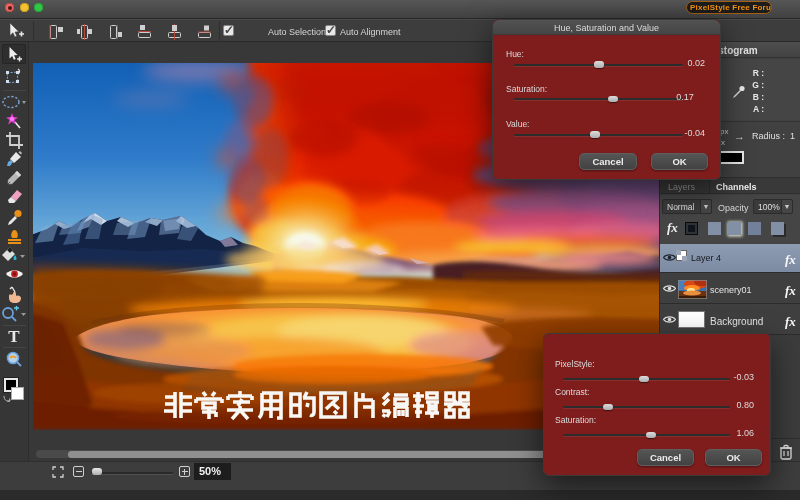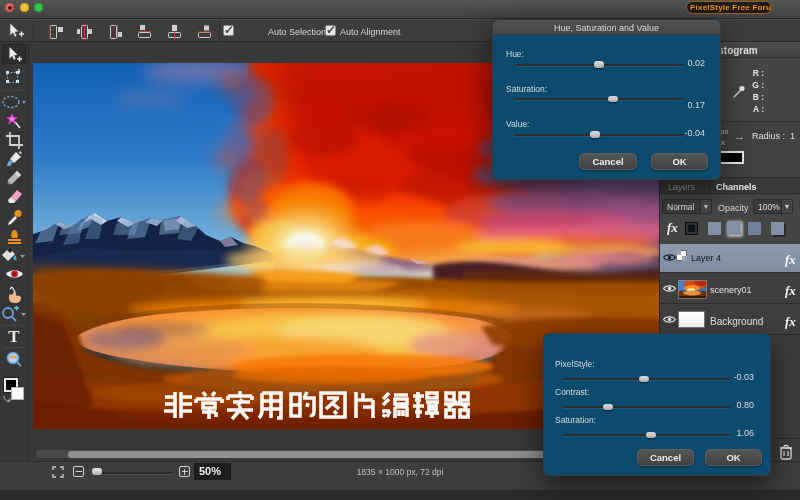--- a/index.html
+++ b/index.html
@@ -10,21 +10,21 @@
 #pill{position:absolute;left:686px;top:1px;width:86px;height:13px;background:#1c1c1c;border:1px solid #a65e10;border-radius:7px;color:#f5920c;font-size:8px;font-weight:bold;text-align:right;line-height:12px;white-space:nowrap;letter-spacing:0.2px;}
 #toolbar{position:absolute;left:0;top:19px;width:800px;height:23px;background:#3d3d3d;border-top:1px solid #4a4a4a;border-bottom:1px solid #2a2a2a;}
 #lefttools{position:absolute;left:0;top:42px;width:29px;height:419px;background:#363636;border-right:1px solid #2d2d2d;}
 #canvas{position:absolute;left:29px;top:42px;width:771px;height:419px;background:#383838;}
 #photo{position:absolute;left:33px;top:63px;width:626px;height:367px;filter:saturate(1.15) contrast(1.06) brightness(0.97);}
 #hscroll{position:absolute;left:36px;top:450px;width:737px;height:8px;border-radius:4px;background:#4a4a4a;}
 #hthumb{position:absolute;left:32px;top:1px;width:703px;height:7px;border-radius:3.5px;background:#909090;}
 #rightpanel{position:absolute;left:659px;top:42px;width:141px;height:434px;background:#414141;border-left:1px solid #2b2b2b;}
 #statusbar{position:absolute;left:0;top:461px;width:800px;height:29px;background:#3d3d3d;border-top:1px solid #2e2e2e;}
 #bottomstrip{position:absolute;left:0;top:490px;width:800px;height:10px;background:#2b2b2b;}
-.dlg{position:absolute;background:#0c4a6e;border-radius:6px;box-shadow:0 10px 30px rgba(0,0,0,0.55);border:1px solid #3a3a3a;text-decoration:underline;}
+.dlg{position:absolute;background:#7f1d1d;border-radius:6px;box-shadow:0 10px 30px rgba(0,0,0,0.55);border:1px solid #3a3a3a;text-decoration:underline;}
 .dlgtitle{position:absolute;left:0;top:0;width:100%;height:15px;text-align:center;color:#dcdcdc;font-size:9px;line-height:16px;border-bottom:1px solid #3a3a3a;background:linear-gradient(#525252,#454545);border-radius:6px 6px 0 0;}
 .dlglabel{position:absolute;color:#dcdcdc;font-size:8.5px;}
 .dlgval{position:absolute;color:#dcdcdc;font-size:9px;text-align:right;width:40px;}
 .track{position:absolute;height:2px;background:#2c2c2c;border-radius:1px;box-shadow:0 1px 0 rgba(255,255,255,0.08);}
 .thumb{position:absolute;top:-2.5px;width:10px;height:6.5px;background:linear-gradient(#dcdcdc,#aeaeae);border-radius:3px;box-shadow:0 1px 1px rgba(0,0,0,0.5);}
 .btn{position:absolute;height:17px;background:linear-gradient(#555,#424242);border:1px solid #5f5f5f;border-radius:5px;color:#ececec;font-size:9.5px;font-weight:bold;text-align:center;line-height:16px;box-shadow:0 1px 2px rgba(0,0,0,0.4);}
 .cb{position:absolute;top:5px;width:11px;height:11px;background:#e8e8e8;border-radius:2px;border:1px solid #888;}
 .cbtext{position:absolute;top:7px;color:#d6d6d6;font-size:9px;}
 .check{position:absolute;left:0px;top:-3px;color:#444;font-size:12px;font-weight:bold;}
 </style></head>
@@ -466,21 +466,20 @@
       <path d="M1,4 V1 H4 M8,1 H11 V4 M11,8 V11 H8 M4,11 H1 V8" fill="none" stroke="#cfcfcf" stroke-width="1.3"></path>
     </svg>
 <div class="abs" style="left:73px;top:4px;width:11px;height:11px;border:1px solid #cfcfcf;border-radius:2px;"></div>
 <div class="abs" style="left:75.5px;top:9px;width:6px;height:1.4px;background:#cfcfcf;"></div>
 <div class="abs" style="left:91px;top:10px;width:82px;height:1.5px;background:#2a2a2a;box-shadow:0 1px 0 rgba(255,255,255,0.1);"></div>
 <div class="abs" style="left:92px;top:6px;width:10px;height:7px;background:linear-gradient(#e8e8e8,#b0b0b0);border-radius:3px;"></div>
 <div class="abs" style="left:179px;top:4px;width:11px;height:11px;border:1px solid #cfcfcf;border-radius:2px;"></div>
 <div class="abs" style="left:181.5px;top:9px;width:6px;height:1.4px;background:#cfcfcf;"></div>
 <div class="abs" style="left:183.8px;top:6.7px;width:1.4px;height:6px;background:#cfcfcf;"></div>
 <div class="abs" style="left:194px;top:1px;width:37px;height:17px;background:#1d1d1d;color:#f0f0f0;font-size:11px;font-weight:bold;line-height:17px;padding-left:5px;">50%</div>
-<div class="abs" style="left:300px;top:5px;width:200px;text-align:center;color:#c0c0c0;font-size:8.5px;">1835 × 1000 px, 72 dpi</div>
   </div>
 <div id="bottomstrip"></div>
 
 <div id="titlebar">
 <div class="light" style="left:5px;background:#ec6b66;box-shadow:inset 0 0 0 1px #c04a46;"></div>
 <div class="light" style="left:19.5px;background:#f5c231;box-shadow:inset 0 0 0 1px #c89a20;"></div>
 <div class="light" style="left:33.5px;background:#33c748;box-shadow:inset 0 0 0 1px #28a038;"></div>
 <div class="abs" style="left:8px;top:5.5px;width:4px;height:4px;border-radius:50%;background:#501510;"></div>
 <div id="title">Untitled</div>
 <div id="pill">PixelStyle Free Foru</div>
@@ -538,21 +537,21 @@
     <div class="dlgtitle">Hue, Saturation and Value</div>
 <div class="dlglabel" style="left:13px;top:29px;">Hue:</div>
 <div class="track" style="left:21px;top:43.5px;width:169px;">
       <div class="thumb" style="left:80px;"></div>
     </div>
 <div class="dlgval" style="left:172px;top:37.5px;">0.02</div>
 <div class="dlglabel" style="left:13px;top:64px;">Saturation:</div>
 <div class="track" style="left:21px;top:78px;width:169px;">
       <div class="thumb" style="left:94px;"></div>
     </div>
-<div class="dlgval" style="left:172px;top:80px;">0.17</div>
+<div class="dlgval" style="left:172px;top:72px;text-align:center;">0.17</div>
 <div class="dlglabel" style="left:13px;top:99px;">Value:</div>
 <div class="track" style="left:21px;top:113.5px;width:169px;">
       <div class="thumb" style="left:76px;"></div>
     </div>
 <div class="dlgval" style="left:172px;top:107.5px;">-0.04</div>
 <div class="btn" style="left:86px;top:133px;width:58px;">Cancel</div>
 <div class="btn" style="left:158px;top:133px;width:57px;">OK</div>
   </div>
 <div class="dlg" id="dlg2" style="left:543px;top:333px;width:228px;height:143px;">
 <div class="dlglabel" style="left:11px;top:25px;">PixelStyle:</div>

